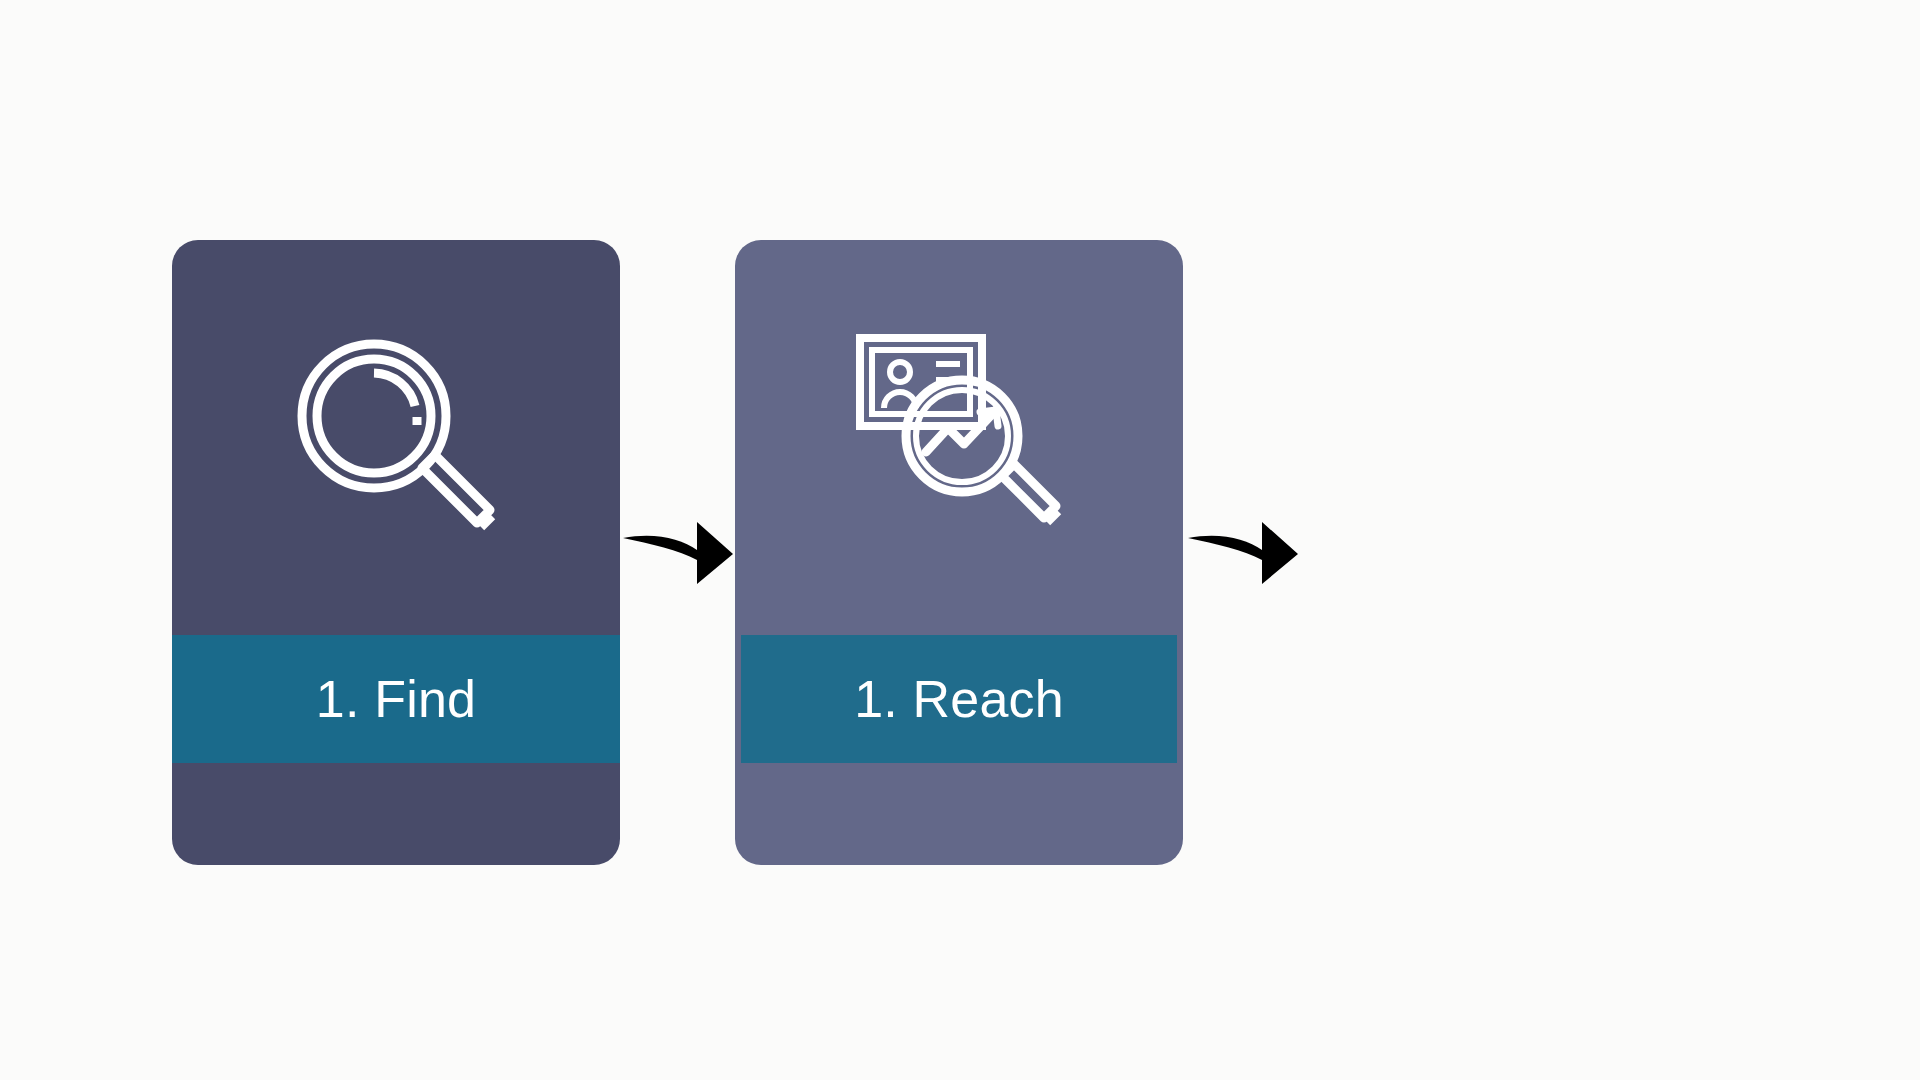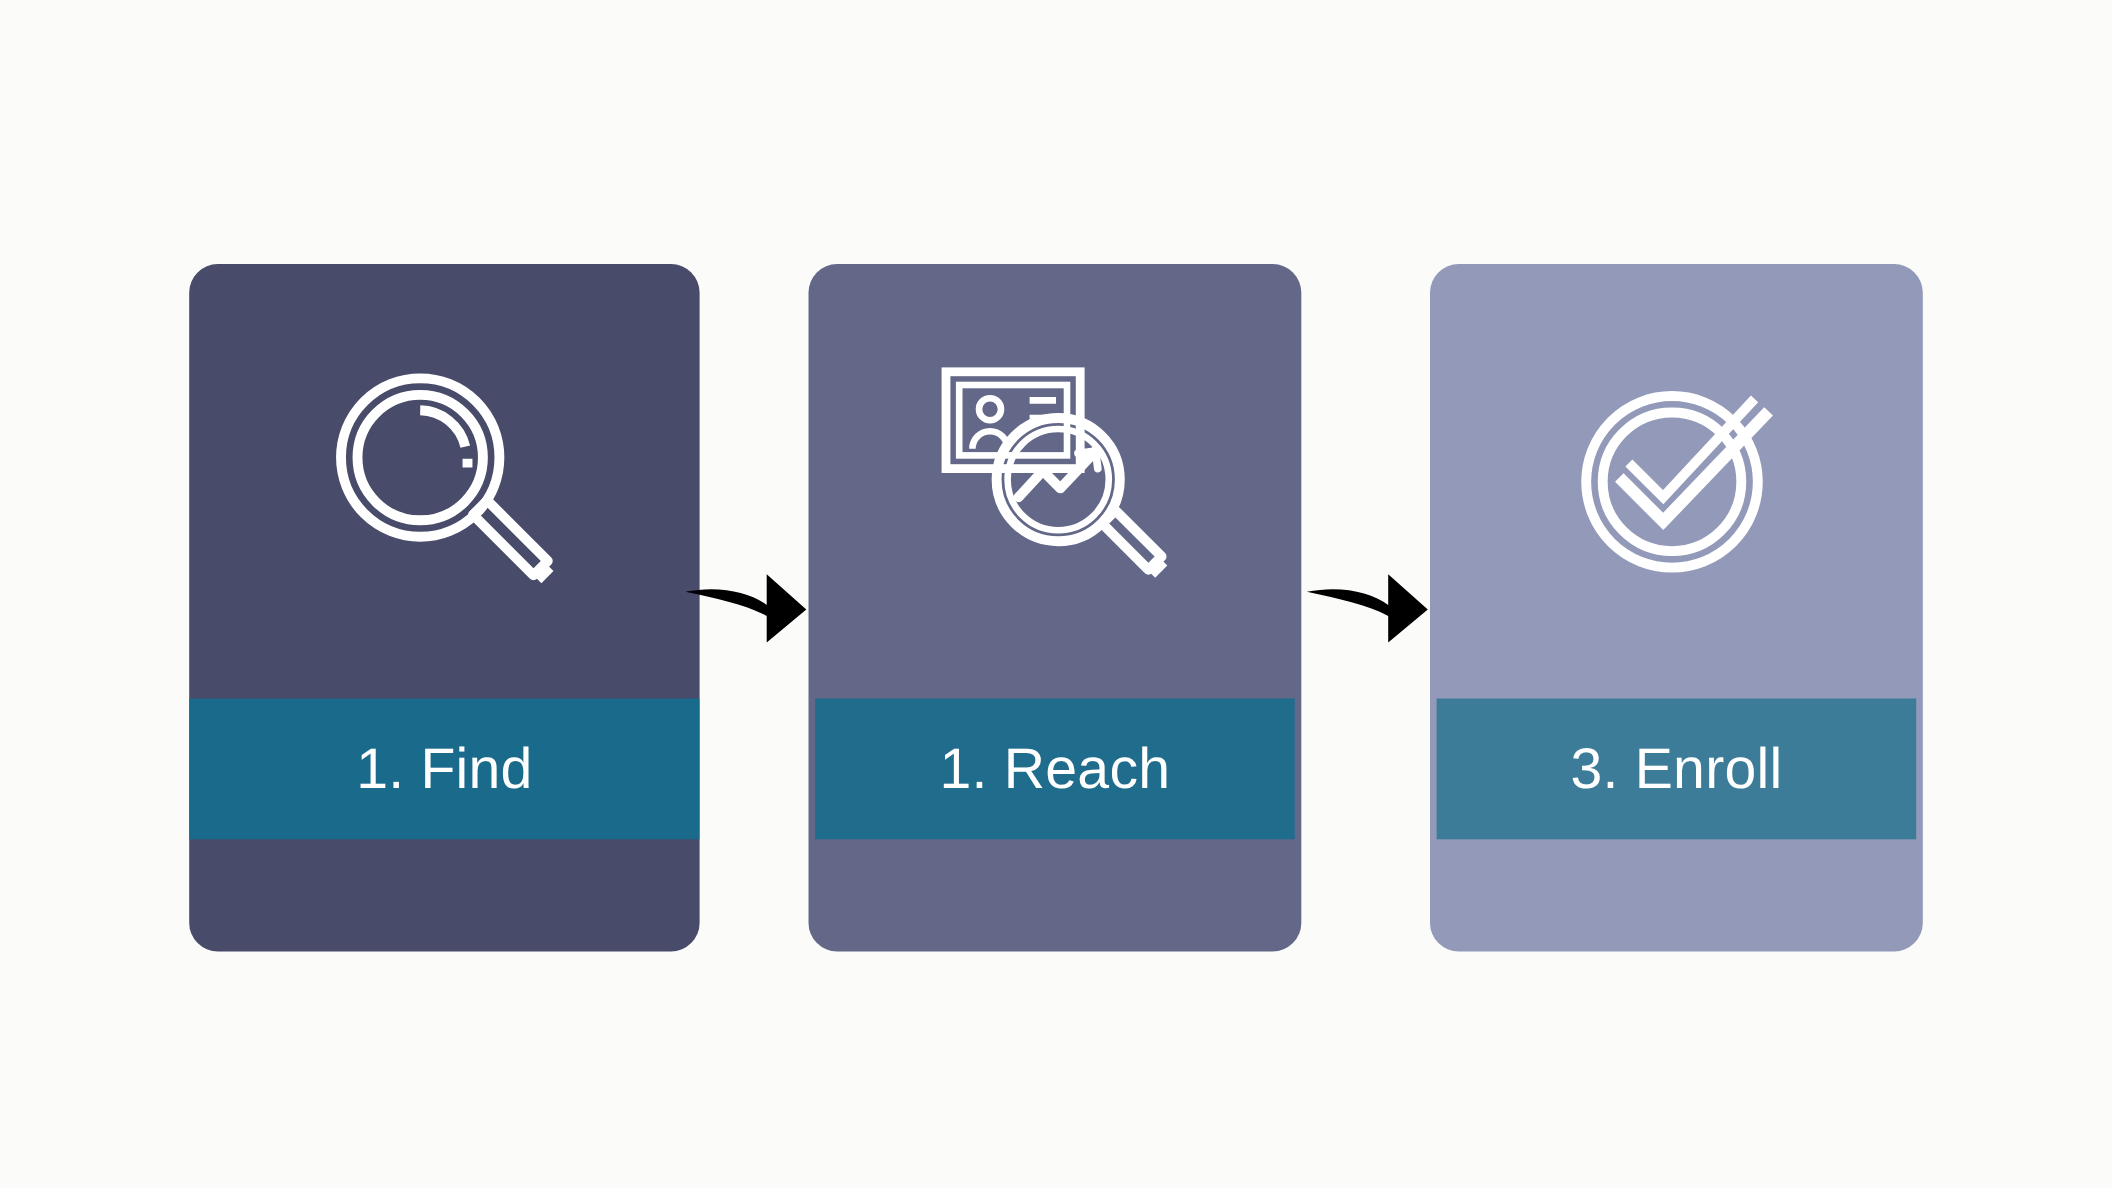--- a/index.html
+++ b/index.html
@@ -79,21 +79,21 @@
   }
   #arrow-1 { left: 623px; top: 514px; }
   #arrow-2 { left: 1188px; top: 514px; }
   .arrow svg { display: block; width: 100%; height: 100%; }
 </style>
 </head>
 <body style="background: rgb(251, 251, 250);">
 
 <div id="stage" style="background: rgb(251, 251, 250);">
 
-  <div class="card" id="card-1" style="background: rgb(72, 75, 105); padding-left: 16px;">
+  <div class="card" id="card-1" style="background: rgb(72, 75, 105);">
     <div class="card-icon">
       <svg width="210" height="210" viewBox="0 0 210 210" fill="none" aria-hidden="true">
 
         <circle cx="83" cy="83" r="72" stroke="#ffffff" stroke-width="9" fill="none"></circle>
 
         <circle cx="83" cy="83" r="57" stroke="#ffffff" stroke-width="9" fill="none"></circle>
 
         <path d="M 83 40 A 43 43 0 0 1 124 73" stroke="#ffffff" stroke-width="9" fill="none" stroke-linecap="butt"></path>
         <path d="M 126 84 l 0 8" stroke="#ffffff" stroke-width="9" fill="none" stroke-linecap="butt"></path>
 
@@ -142,30 +142,14 @@
       <span class="card-label-text" style="color: rgb(255, 255, 255);">1. Reach</span>
     </div>
   </div>
 
   <div class="arrow" id="arrow-2">
     <svg viewBox="0 0 112 74" aria-hidden="true">
       <path d="M 0 24 C 30 18 58 24 74 36 L 74 8 L 110 40 L 74 70 L 74 46 C 56 36 28 30 0 24 Z" fill="#000000"></path>
     </svg>
   </div>
 
-  <div class="card" id="card-3" style="background: rgb(147, 154, 185);">
-    <div class="card-icon">
-      <svg width="200" height="200" viewBox="0 0 200 200" fill="none" aria-hidden="true">
-
-        <circle cx="96" cy="100" r="78" stroke="#ffffff" stroke-width="9" fill="none"></circle>
-
-        <circle cx="96" cy="100" r="63" stroke="#ffffff" stroke-width="9" fill="none"></circle>
-
-        <path d="M 52 100 L 88 136 L 180 40" stroke="#ffffff" stroke-width="11" fill="none" stroke-linecap="square" stroke-linejoin="miter"></path>
-        <path d="M 60 86 L 88 114 L 168 28" stroke="#ffffff" stroke-width="9" fill="none" stroke-linecap="square" stroke-linejoin="miter"></path>
-      </svg>
-    </div>
-    <div class="card-label" style="background: rgb(60, 124, 153);">
-      <span class="card-label-text" style="color: rgb(255, 255, 255);">3. Enroll</span>
-    </div>
-  </div>
 
 </div>
 
 </body></html>

